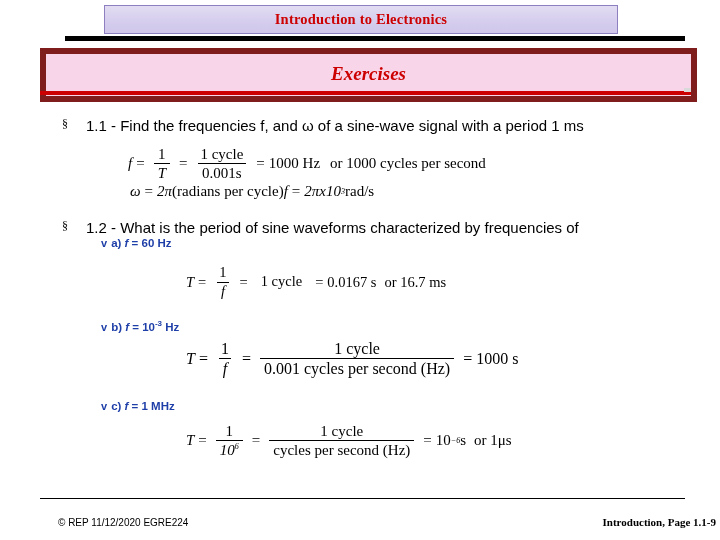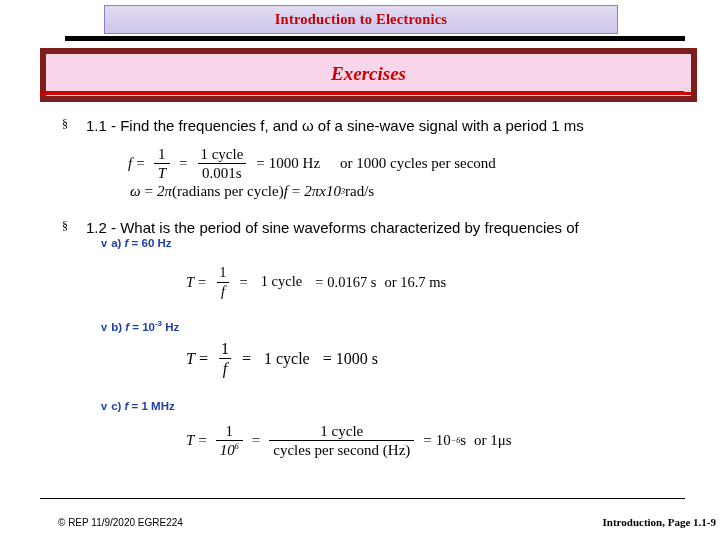--- a/index.html
+++ b/index.html
@@ -214,21 +214,21 @@
         <span class="num upright">1</span>
         <span class="den">T</span>
       </span>
       <span class="op upright">=</span>
       <span class="frac">
         <span class="num upright">1 cycle</span>
         <span class="den upright">0.001s</span>
       </span>
       <span class="op upright">=</span>
       <span class="upright">1000 Hz</span>
-      <span class="upright" style="margin-left:20px;">or 1000 cycles per second</span>
+      <span class="upright" style="margin-left:10px;">or 1000 cycles per second</span>
     </span>
   </div>
 
   <div class="math" style="left:130px; top:183px; font-size:15px;">
     <span class="eq">
       <span>ω</span>
       <span class="op upright">=</span>
       <span>2π</span>
       <span class="upright">(radians per cycle)</span>
       <span>f</span>
@@ -274,20 +274,21 @@
     <span class="eq">
       <span>T</span>
       <span class="op upright">=</span>
       <span class="frac">
         <span class="num upright">1</span>
         <span class="den">f</span>
       </span>
       <span class="op upright">=</span>
       <span class="frac">
         <span class="num upright">1 cycle</span>
+        <span class="den upright">0.001 cycles per second (Hz)</span>
       </span>
       <span class="op upright">=</span>
       <span class="upright">1000 s</span>
     </span>
   </div>
 
   <div class="sub-bullet" style="left:101px; top:400px;">
     <span class="diamond">v</span><span>c) </span><span class="ital">f</span><span> = 1 MHz</span>
   </div>
 
@@ -306,16 +307,16 @@
       </span>
       <span class="op upright">=</span>
       <span class="upright">10</span>
       <sup class="small">−6</sup>
       <span class="upright"> s</span>
       <span class="upright" style="margin-left:8px;">or 1μs</span>
     </span>
   </div>
 
   <div class="footer-rule"></div>
-  <div class="footer-left">© REP  11/9/2020  EGRE224</div>
+  <div class="footer-left">© REP  11/12/2020  EGRE224</div>
   <div class="footer-right">Introduction, Page 1.1-9</div>
 
 </div>
 
 </body></html>

